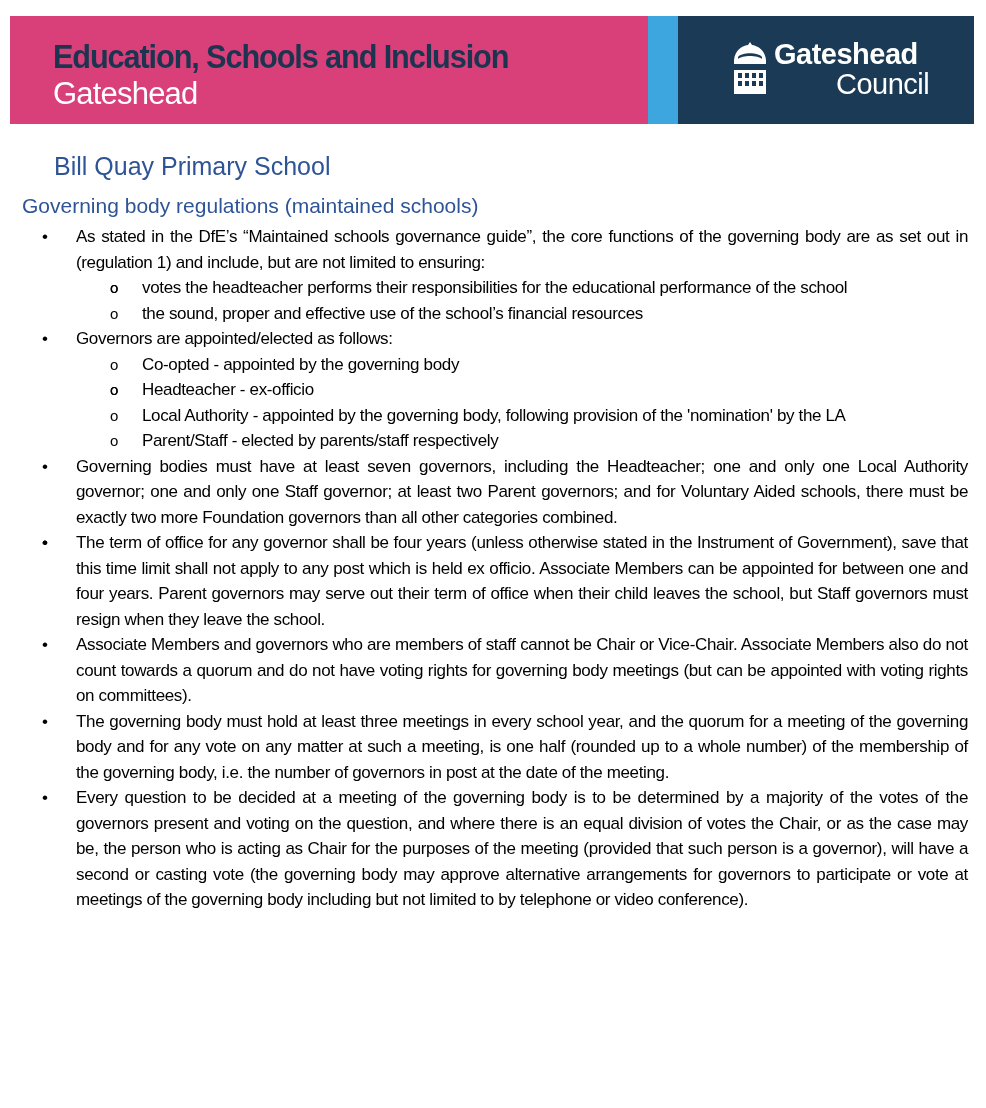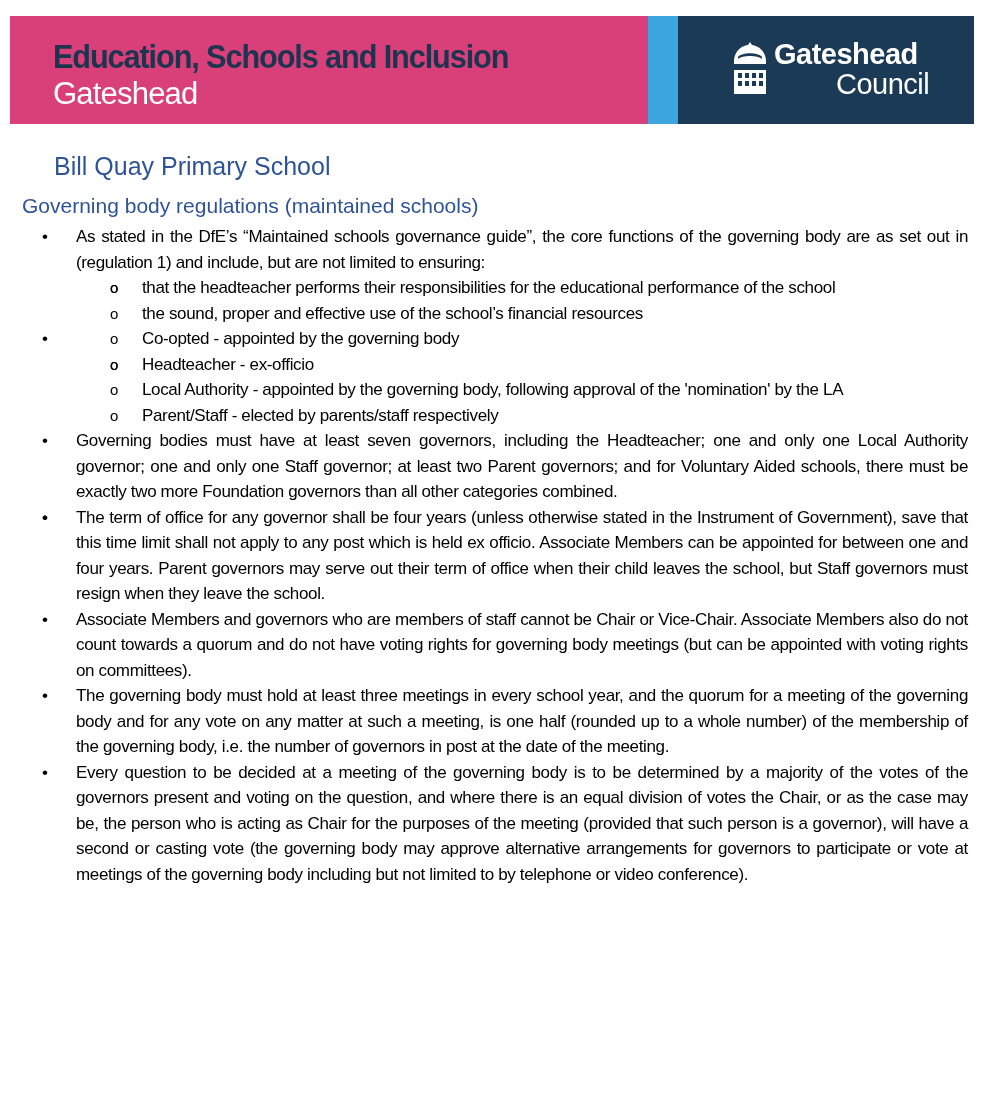--- a/index.html
+++ b/index.html
@@ -59,31 +59,32 @@
 
 <div class="h1">Bill Quay Primary School</div>
 <div class="h2">Governing body regulations (maintained schools)</div>
 
 <ul class="list">
   <li class="item">
     <span class="bullet">•</span>
     <span>As stated in the DfE’s “Maintained schools governance guide”, the core functions of the governing body are as set out in (regulation 1) and include, but are not limited to ensuring:</span>
     <ul class="sublist">
       <li class="subitem"><span class="obullet">o</span></li>
-      <li class="subitem"><span class="obullet">o</span><span>that the headteacher performs their responsibilities for the educational performance of the school</span></li>
+      <li class="subitem"><span class="obullet">o</span><span>votes the headteacher performs their responsibilities for the educational performance of the school</span></li>
       <li class="subitem"><span class="obullet">o</span><span>the sound, proper and effective use of the school’s financial resources</span></li>
     </ul>
   </li>
   <li class="item">
     <span class="bullet">•</span>
+    <span>Governors are appointed/elected as follows:</span>
     <ul class="sublist">
       <li class="subitem"><span class="obullet">o</span><span>Co-opted - appointed by the governing body</span></li>
       <li class="subitem"><span class="obullet">o</span></li>
       <li class="subitem"><span class="obullet">o</span><span>Headteacher - ex-officio</span></li>
-      <li class="subitem"><span class="obullet">o</span><span>Local Authority - appointed by the governing body, following approval of the 'nomination' by the LA</span></li>
+      <li class="subitem"><span class="obullet">o</span><span>Local Authority - appointed by the governing body, following provision of the 'nomination' by the LA</span></li>
       <li class="subitem"><span class="obullet">o</span><span>Parent/Staff - elected by parents/staff respectively</span></li>
     </ul>
   </li>
   <li class="item"><span class="bullet">•</span><span>Governing bodies must have at least seven governors, including the Headteacher; one and only one Local Authority governor; one and only one Staff governor; at least two Parent governors; and for Voluntary Aided schools, there must be exactly two more Foundation governors than all other categories combined.</span></li>
   <li class="item"><span class="bullet">•</span></li>
   <li class="item"><span class="bullet">•</span><span>The term of office for any governor shall be four years (unless otherwise stated in the Instrument of Government), save that this time limit shall not apply to any post which is held ex officio. Associate Members can be appointed for between one and four years. Parent governors may serve out their term of office when their child leaves the school, but Staff governors must resign when they leave the school.</span></li>
   <li class="item"><span class="bullet">•</span><span>Associate Members and governors who are members of staff cannot be Chair or Vice-Chair. Associate Members also do not count towards a quorum and do not have voting rights for governing body meetings (but can be appointed with voting rights on committees).</span></li>
   <li class="item"><span class="bullet">•</span><span>The governing body must hold at least three meetings in every school year, and the quorum for a meeting of the governing body and for any vote on any matter at such a meeting, is one half (rounded up to a whole number) of the membership of the governing body, i.e. the number of governors in post at the date of the meeting.</span></li>
   <li class="item"><span class="bullet">•</span><span>Every question to be decided at a meeting of the governing body is to be determined by a majority of the votes of the governors present and voting on the question, and where there is an equal division of votes the Chair, or as the case may be, the person who is acting as Chair for the purposes of the meeting (provided that such person is a governor), will have a second or casting vote (the governing body may approve alternative arrangements for governors to participate or vote at meetings of the governing body including but not limited to by telephone or video conference).</span></li>
 </ul>

